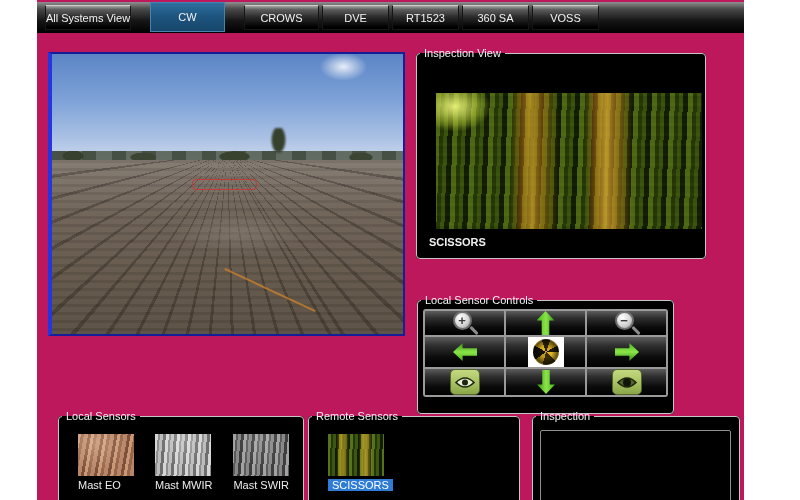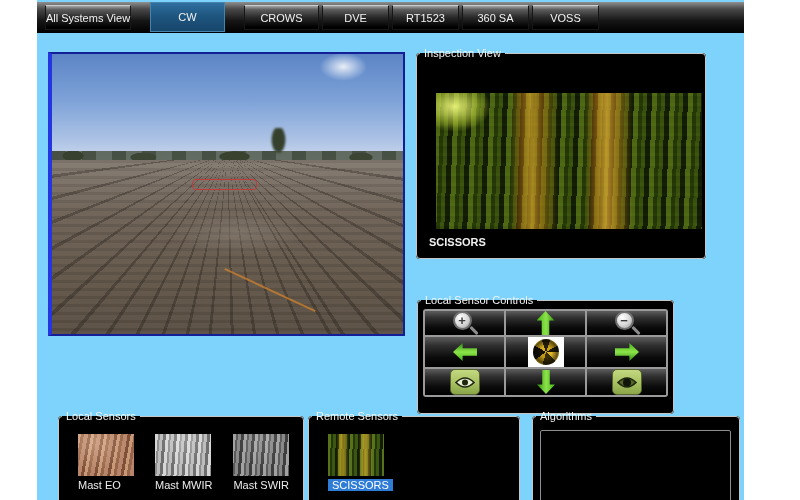--- a/index.html
+++ b/index.html
@@ -1,18 +1,18 @@
 <!DOCTYPE html>
 <html style="--active-tab: #2f6f9f; --selection-blue: #2e7cd6; --eye-green: #a7c161; --target-red: #c03a3a;"><head>
 <meta charset="utf-8">
 <style>
   html,body{margin:0;padding:0;width:800px;height:500px;overflow:hidden;background:#ffffff;
             font-family:"Liberation Sans", sans-serif;}
   *{box-sizing:border-box;}
-  .window{position:absolute;left:37px;top:0;width:707px;height:500px;background:#7dd3fc;overflow:hidden;}
+  .window{position:absolute;left:37px;top:0;width:707px;height:500px;background:#be185d;overflow:hidden;}
 
   
   .tabbar{position:absolute;left:0;top:2px;width:707px;height:31px;
           background:linear-gradient(180deg,#8f8f8f 0%,#4a4a4a 22%,#161616 60%,#000 100%);}
   .tabs{display:flex;gap:3px;padding-left:8px;height:100%;}
   .tab{margin:3px 0 3px;display:flex;align-items:center;justify-content:center;
        font-size:11px;color:#f2f2f2;white-space:nowrap;cursor:default;
        background:linear-gradient(180deg,#a6a6a6 0%,#5c5c5c 16%,#2b2b2b 48%,#000 92%);
        border:1px solid #161616;border-top-color:#cdcdcd;}
   .tab.active{margin:0 16px 1px;background:linear-gradient(180deg,var(--active-tab,#2f6f9f) 0%,#1e5680 45%,#17466b 100%);
@@ -227,17 +227,17 @@
     <legend>Remote Sensors</legend>
     <div class="thumb-row">
       <div class="thumb-block">
         <div class="thumb thumb-scissors"></div>
         <div class="thumb-label selected">SCISSORS</div>
       </div>
     </div>
   </fieldset>
 
   <fieldset class="fs-algorithms">
-    <legend>Algorithms</legend>
+    <legend>Inspection</legend>
     <div class="listbox"></div>
   </fieldset>
 
 </div>
 
 </body></html>

